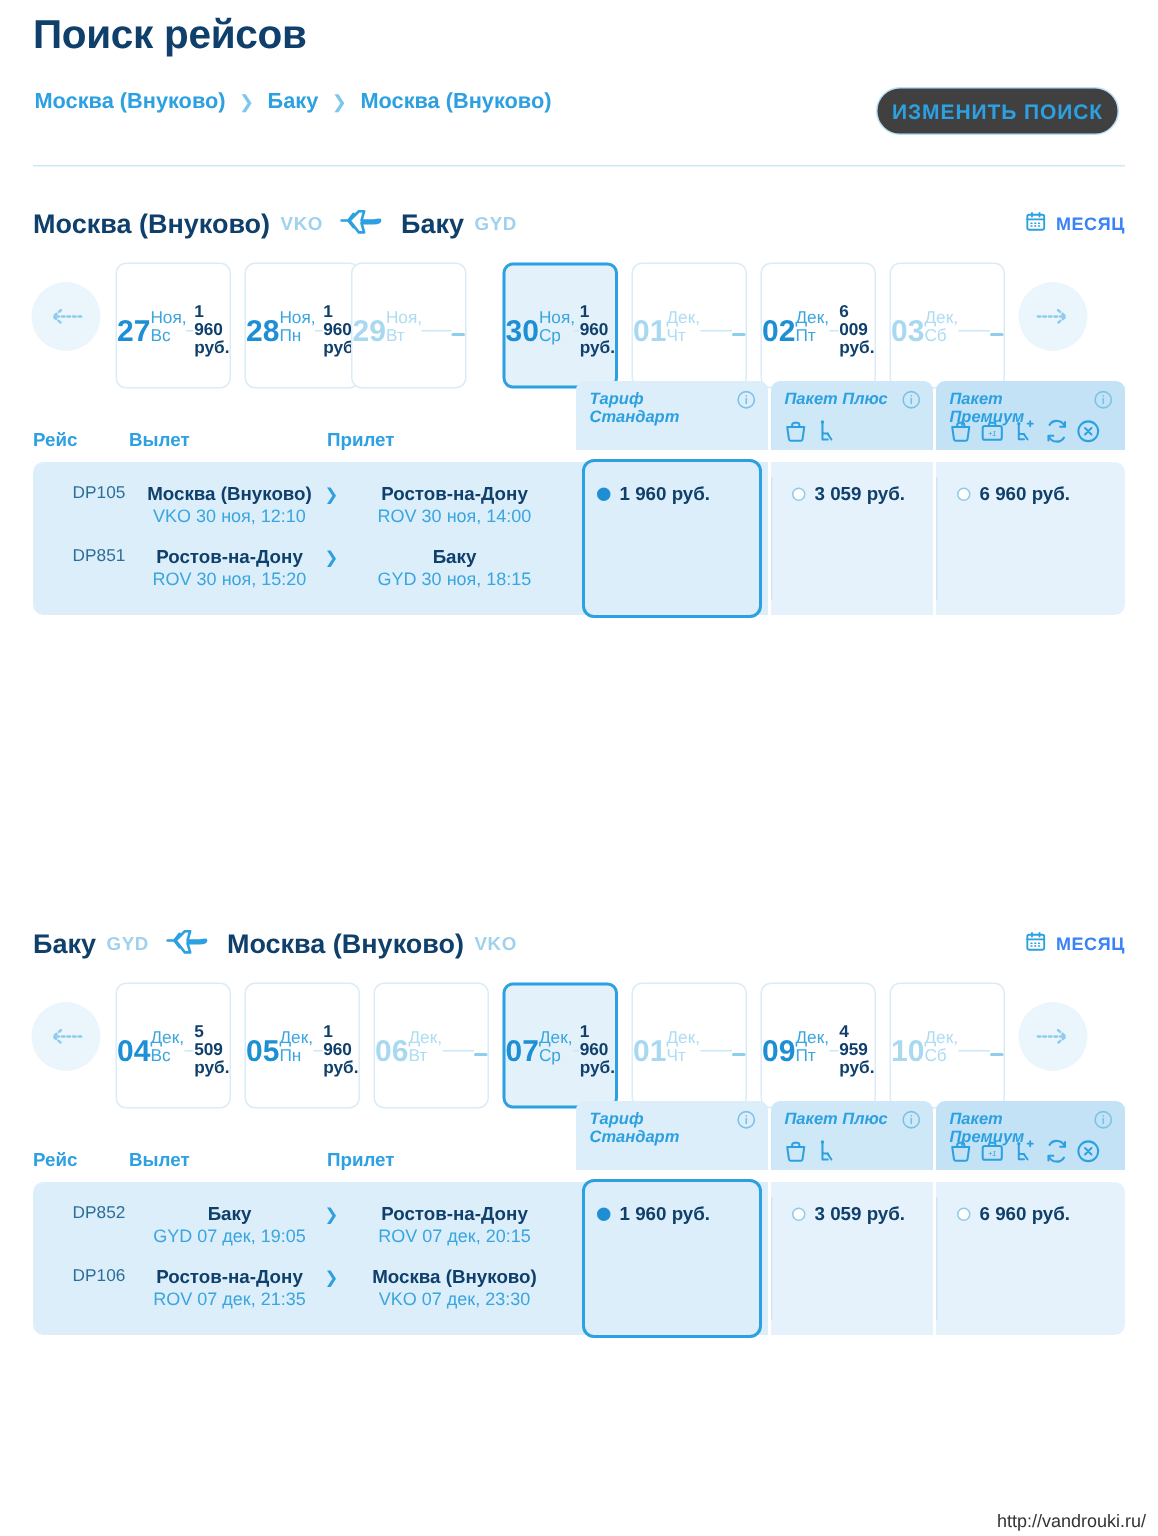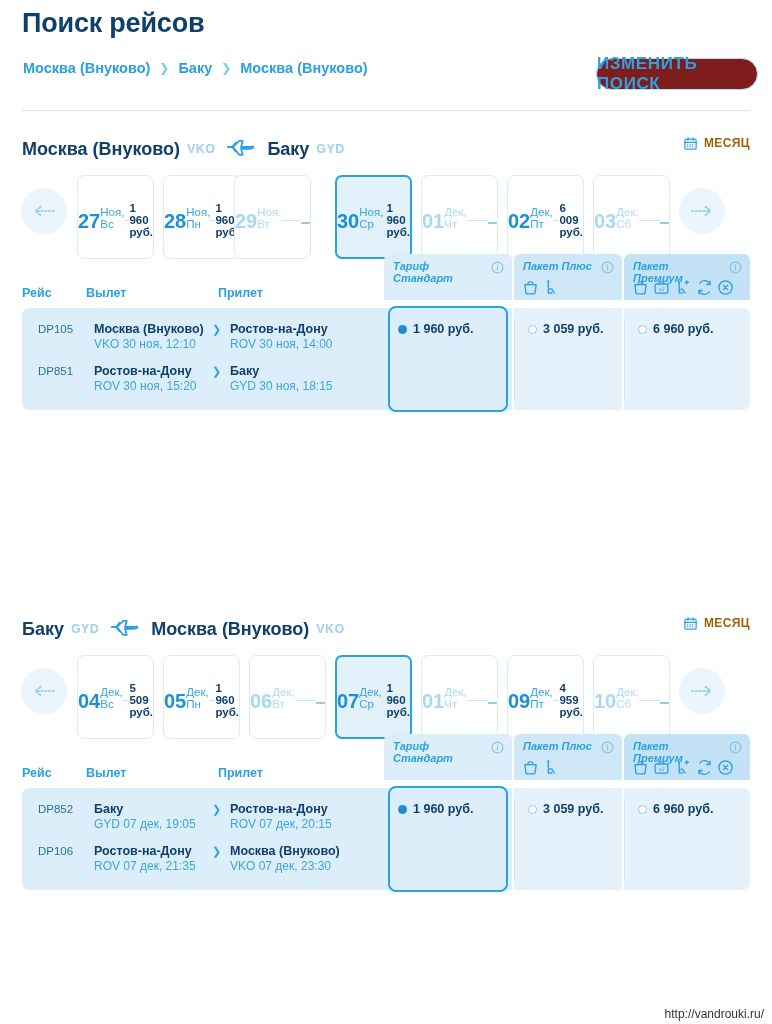--- a/index.html
+++ b/index.html
@@ -19,42 +19,42 @@
     position:absolute;left:22px;top:8px;
     font-size:27px;font-weight:bold;color:#0f3f6b;letter-spacing:-0.2px;
   }
   .breadcrumb{
     position:absolute;left:23px;top:60px;
     font-size:14.5px;font-weight:bold;color:#2ca0e0;
     display:flex;align-items:center;gap:9px;white-space:nowrap;
   }
   .breadcrumb .sep{color:#7ec6ec;font-size:12px;font-weight:bold;}
   .edit-search{
-    position:absolute;right:14px;top:58px;
+    position:absolute;right:26px;top:58px;
     width:160px;height:30px;border:1px solid #b7e0f5;border-radius:16px;
-    background:#7f1d1d;color:#2ca0e0;font-size:17px;font-weight:bold;
+    background:#404040;color:#2ca0e0;font-size:14px;font-weight:bold;
     letter-spacing:0.6px;display:flex;align-items:center;justify-content:center;
     cursor:pointer;
   }
   .rule{
     position:absolute;left:22px;width:728px;height:1px;background:#cfe8f6;
   }
 
   
   .leg{position:absolute;left:0;width:772px;}
   .leg-head{
     position:absolute;left:22px;top:0;height:26px;
     display:flex;align-items:center;gap:7px;white-space:nowrap;
   }
   .city{font-size:18px;font-weight:bold;color:#0f3f6b;}
   .iata{font-size:12.5px;font-weight:bold;color:#9fd2ec;letter-spacing:0.4px;}
   .plane{display:inline-block;margin:0 4px;}
   .month-btn{
     position:absolute;right:22px;top:0;height:26px;
-    display:flex;align-items:flex-start;gap:6px;color:#a16207;
+    display:flex;align-items:center;gap:6px;color:#3b82f6;
     font-size:12px;font-weight:bold;letter-spacing:0.4px;cursor:pointer;
   }
 
   
   .dates{position:absolute;left:0;top:36px;width:772px;height:90px;}
   .nav-circle{
     position:absolute;top:16px;width:46px;height:46px;border-radius:50%;
     background:#eaf5fc;display:flex;align-items:center;justify-content:center;
     cursor:pointer;
   }
@@ -97,21 +97,21 @@
 
   
   .res-body{
     position:absolute;left:22px;top:172px;width:728px;height:102px;
   }
   .res-left{
     position:absolute;left:0;top:0;width:362px;height:100%;
     background:#dceefa;border-radius:7px 0 0 7px;
   }
   .segments{position:absolute;left:16px;top:14px;right:8px;}
-  .segment{display:flex;align-items:flex-start;margin-bottom:12px;}
+  .segment{display:flex;align-items:flex-start;margin-bottom:12px;text-align:center;}
   .seg-code{width:56px;flex:0 0 56px;font-size:11.5px;color:#2b6e99;padding-top:1px;}
   .seg-from{width:118px;flex:0 0 118px;}
   .seg-arrow{width:18px;flex:0 0 18px;color:#2ca0e0;font-size:11px;font-weight:bold;padding-top:1px;}
   .seg-to{flex:1;}
   .seg-city{font-size:12.5px;font-weight:bold;color:#0f3f6b;line-height:15px;}
   .seg-meta{font-size:12px;color:#3aa5de;line-height:15px;}
 
   .fare-cell{
     position:absolute;top:0;height:100%;box-sizing:border-box;
     display:flex;align-items:flex-start;cursor:pointer;

